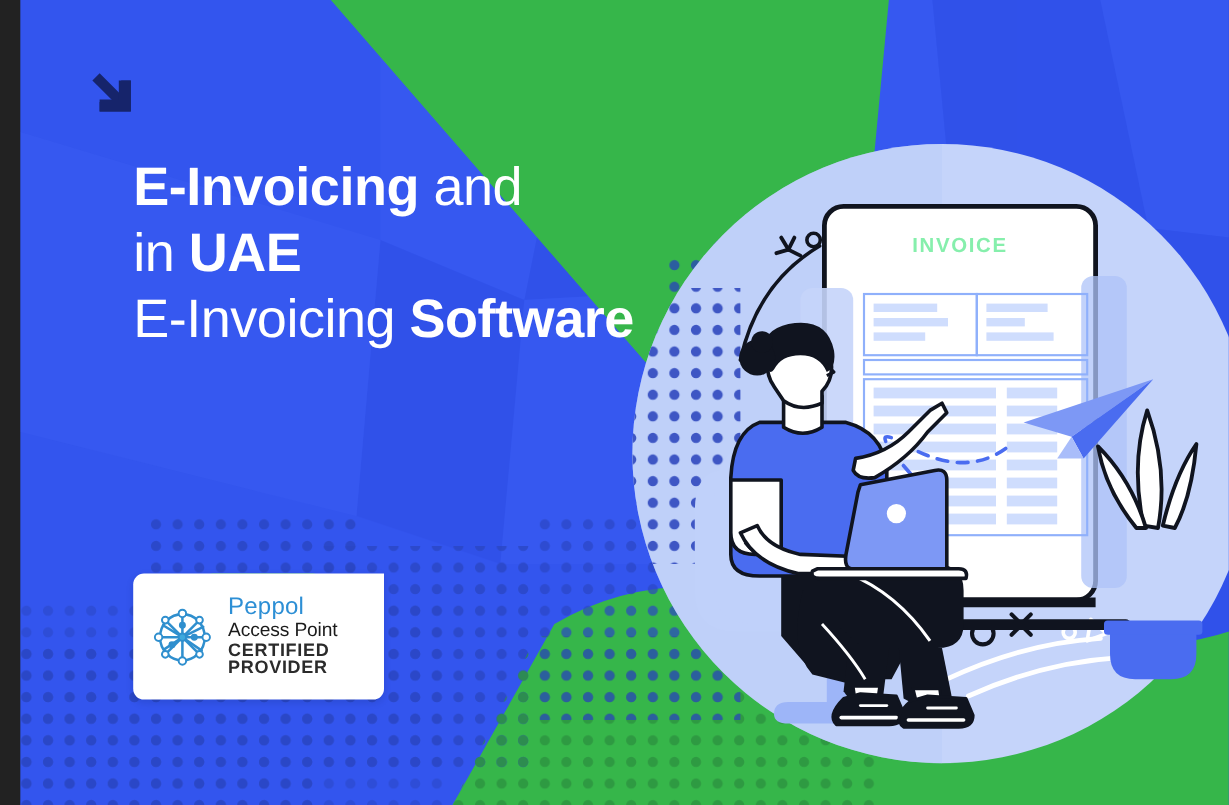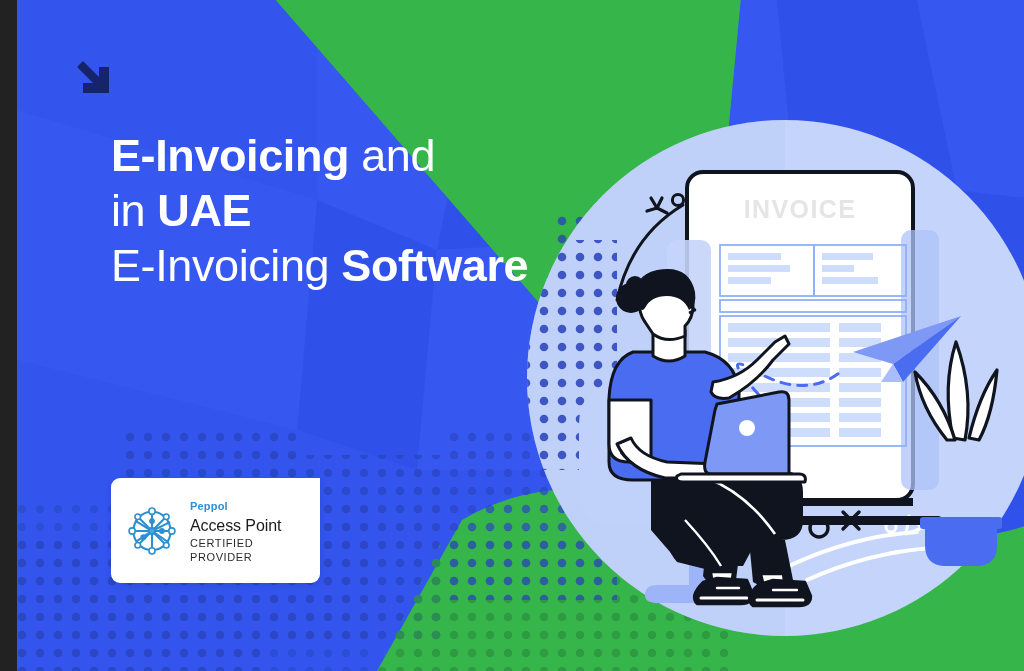--- a/index.html
+++ b/index.html
@@ -57,29 +57,29 @@
     background:#ffffff;
     border-radius:9px 0 9px 9px;
     box-shadow:0 2px 6px rgba(10,24,80,.15);
     display:flex;
     align-items:center;
     padding:0 8px 0 10px;
   }
   .badge-logo { width:62px; height:62px; flex:0 0 62px; }
   .badge-text { margin-left:7px; }
   .badge-text .b1 {
-    color:#2d8fd5; font-size:11px; font-weight:700;
+    color:#2d8fd5; font-size:20px; font-weight:400;
     line-height:19px; letter-spacing:.2px;
   }
   .badge-text .b2 {
     color:#1b1b1b; font-size:16px; font-weight:400;
     line-height:20px; letter-spacing:-.1px;
   }
   .badge-text .b3 {
-    color:#2b2b2b; font-size:11px; font-weight:400;
+    color:#2b2b2b; font-size:15px; font-weight:700;
     line-height:14px; letter-spacing:.6px;
   }
 </style>
 </head>
 <body>
 
 <div id="banner">
 
   <svg class="layer" viewBox="0 0 1024 671" width="1024" height="671">
     <defs>
@@ -343,15 +343,15 @@
       </svg>
       <div class="badge-text">
         <div class="b1">Peppol</div>
         <div class="b2">Access Point</div>
         <div class="b3">CERTIFIED PROVIDER</div>
       </div>
     </div>
   </div>
 
   <div style="position:absolute;left:670px;top:195px;width:226px;text-align:center;
-              font-size:25px;font-weight:700;color:#e5e5e5;letter-spacing:1.4px;">INVOICE</div>
+              font-size:17px;font-weight:700;color:#86efac;letter-spacing:1.4px;">INVOICE</div>
 
 </div>
 
 </body></html>

